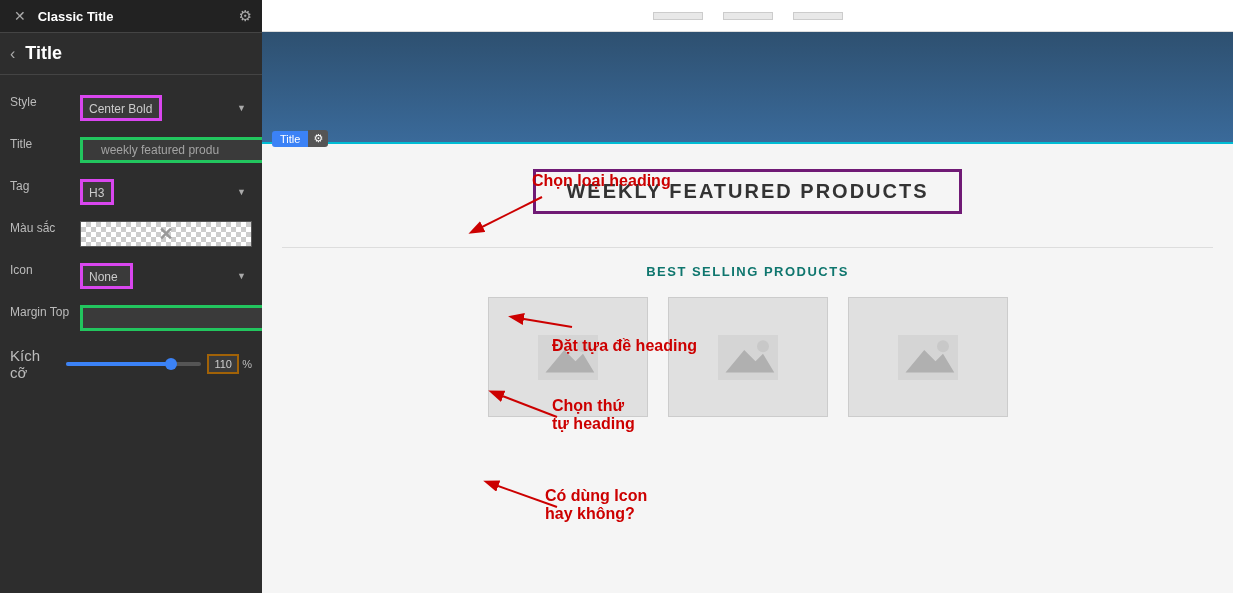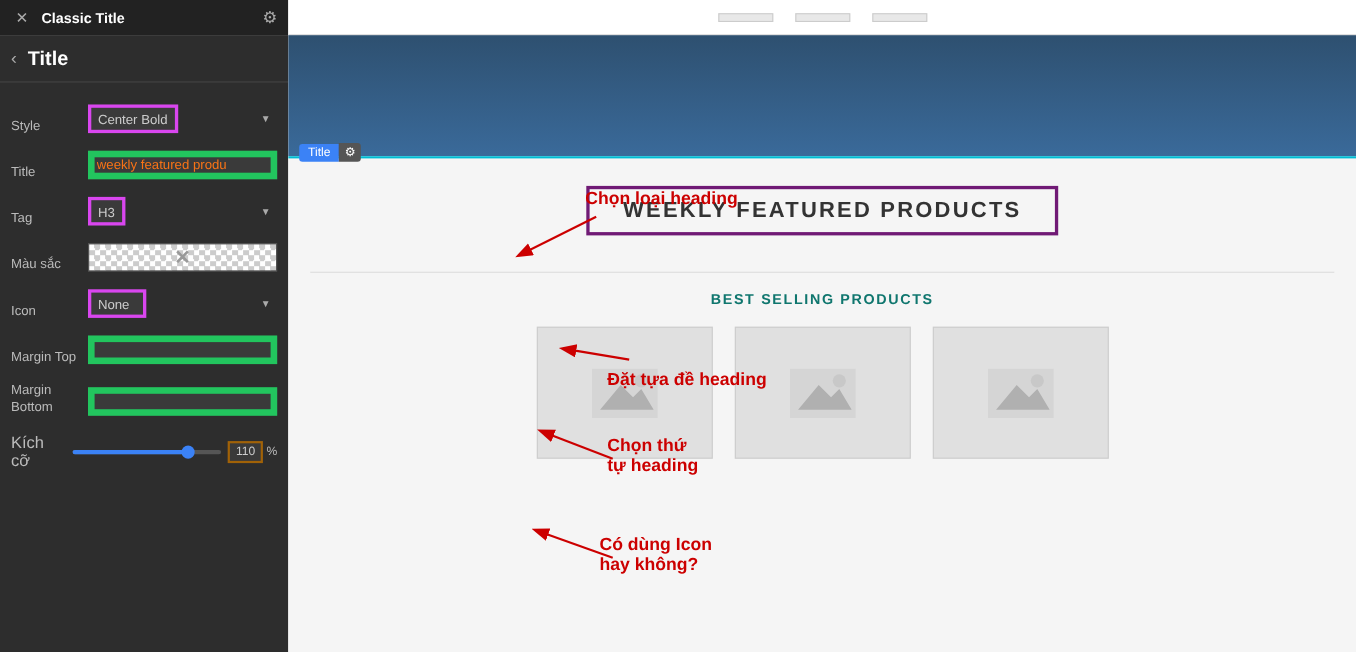--- a/index.html
+++ b/index.html
@@ -69,44 +69,44 @@
     }
 
     .fields-area {
       flex: 1;
       overflow-y: auto;
       padding: 14px 0 0 0;
     }
 
     .field-row {
       display: flex;
-      align-items: flex-end;
+      align-items: flex-start;
       padding: 6px 10px;
       margin-bottom: 4px;
     }
     .field-label {
       color: #bbb;
       font-size: 12px;
       width: 70px;
       min-width: 70px;
     }
     .field-label-multiline {
       color: #bbb;
       font-size: 12px;
       width: 70px;
       min-width: 70px;
       line-height: 1.3;
     }
     .field-input {
       flex: 1;
       background: #3a3a3a;
-      border: 6px solid #22c55e;
-      color: #f97316;
+      border: 3px solid #22c55e;
+      color: #a3a3a3;
       font-size: 12px;
-      padding: 4px 2px;
+      padding: 4px 18px;
       height: 26px;
     }
     .field-select {
       flex: 1;
       background: #3a3a3a;
       border: 3px solid #d946ef;
       color: #ccc;
       font-size: 12px;
       padding: 4px 6px;
       height: 26px;
@@ -406,24 +406,20 @@
         </select>
       </div>
     </div>
 
 
     <div class="field-row">
       <span class="field-label">Margin Top</span>
       <input class="field-input" type="text" value="" style="">
     </div>
 
-    <div class="field-row">
-      <span class="field-label-multiline">Margin<br>Bottom</span>
-      <input class="field-input" type="text" value="" style="">
-    </div>
 
     <div class="slider-row">
       <span class="slider-label">Kích cỡ</span>
       <div class="slider-track">
         <div class="slider-fill"></div>
         <div class="slider-thumb"></div>
       </div>
       <input class="slider-value-box" type="text" value="110" style="">
       <span class="slider-pct">%</span>
     </div>

